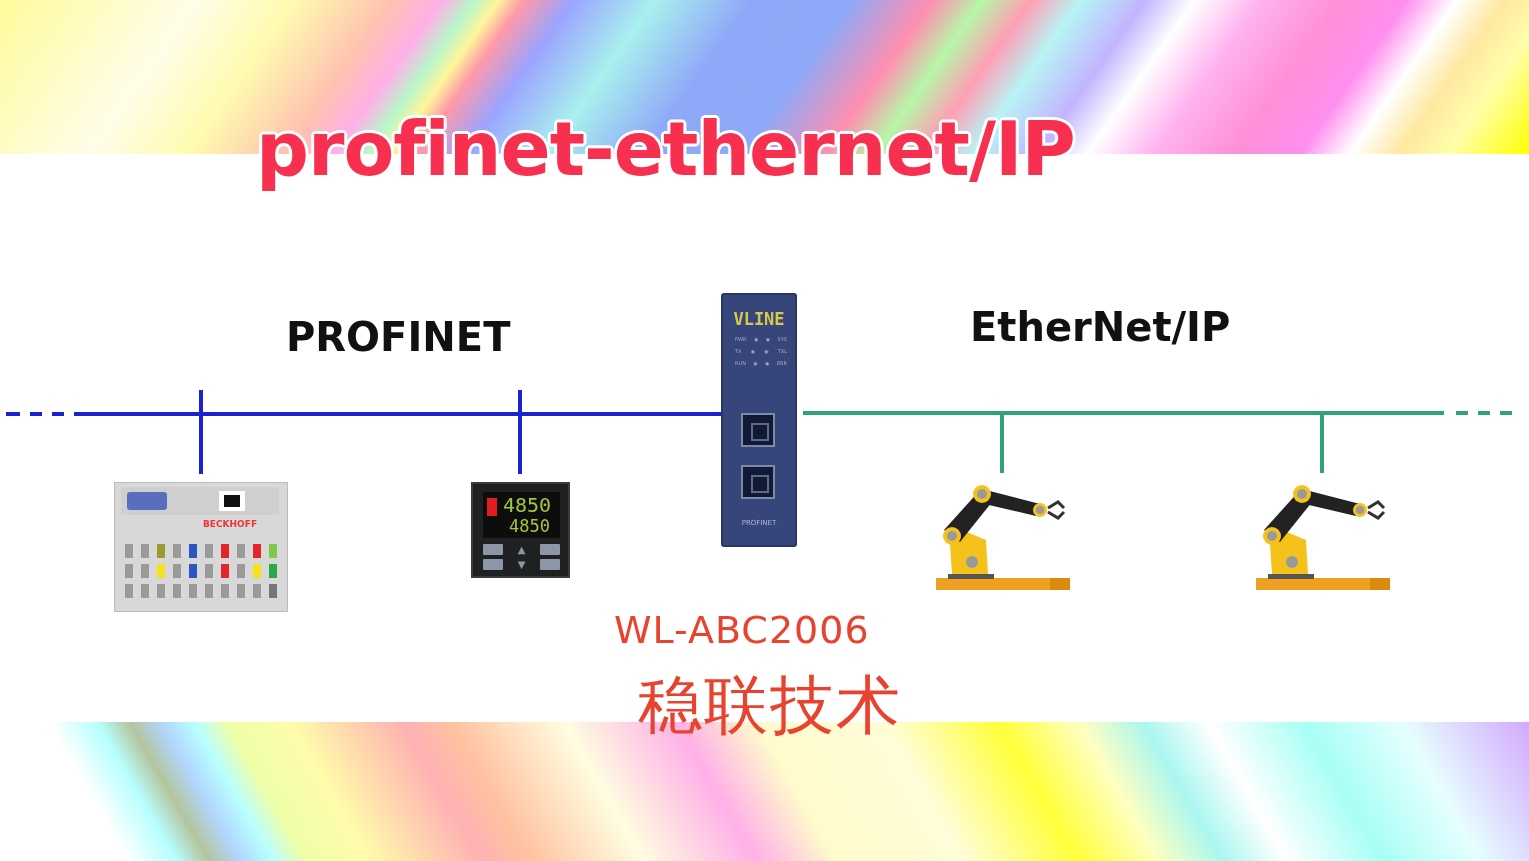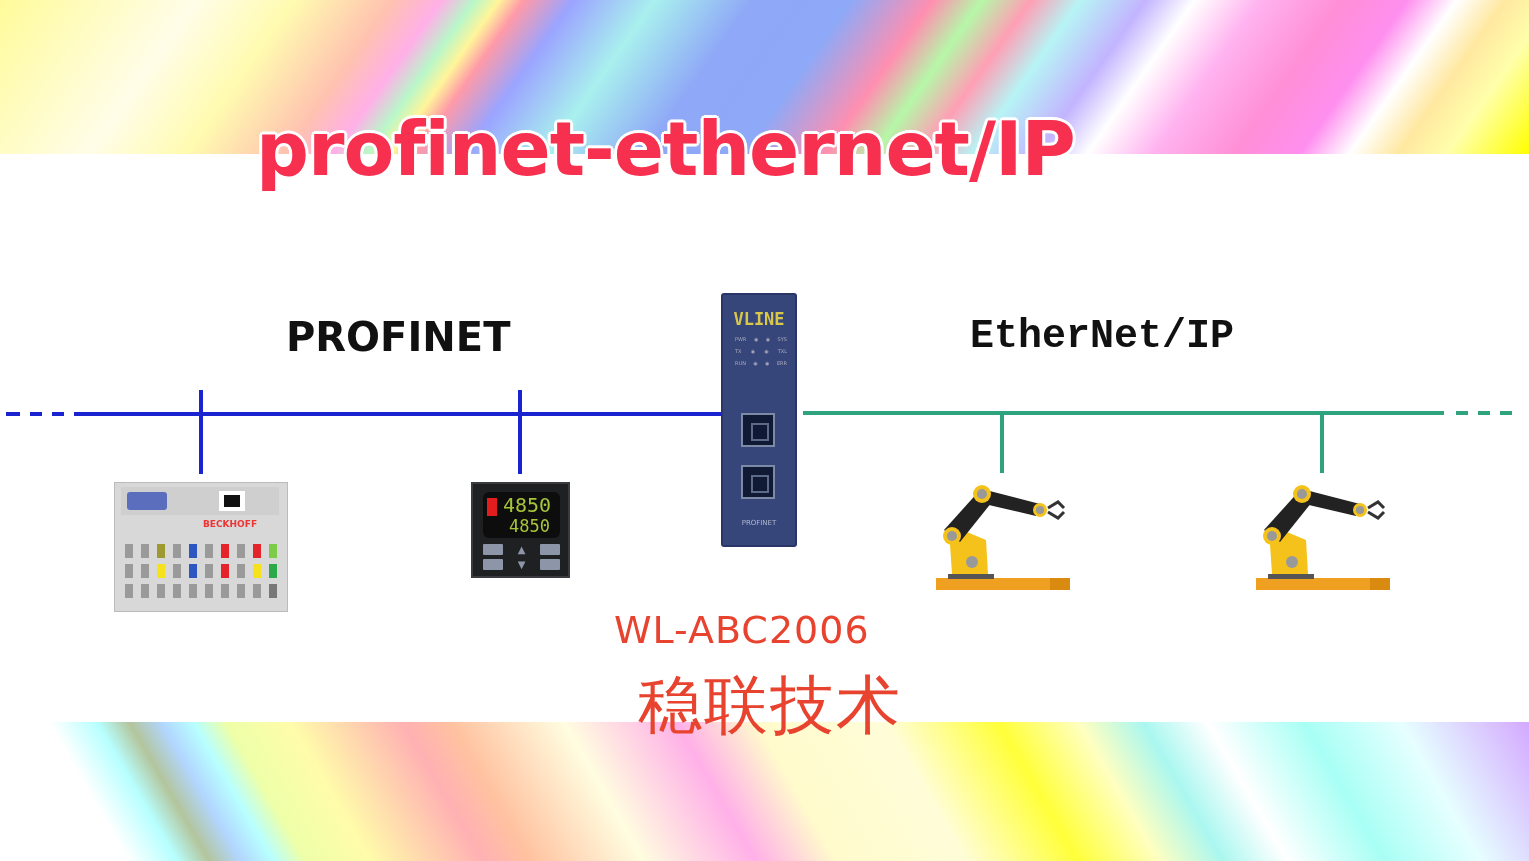--- a/index.html
+++ b/index.html
@@ -46,42 +46,42 @@
   .plc .top { position:absolute; left:6px; top:4px; width:158px; height:28px; background:#cfcfcf; }
   .plc .dsub { position:absolute; left:6px; top:5px; width:40px; height:18px; background:#5b6dbd; border-radius:3px; }
   .plc .rj { position:absolute; right:34px; top:4px; width:26px; height:20px; background:#fff; }
   .plc .rj::after { content:""; position:absolute; left:5px; top:4px; width:16px; height:12px; background:#111; }
   .plc .brand { position:absolute; left:40px; top:36px; font-size:9px; font-weight:bold; color:#e33; font-family:"DejaVu Sans", sans-serif;padding-left:48px; }
   .plc .rows { position:absolute; left:4px; top:58px; width:164px; }
   .plc .row { height:20px; display:flex; gap:8px; align-items:center; padding-left:6px; }
   .plc .blk { width:8px; height:14px; }
 
   .ctrl { position:absolute; left:471px; top:482px; width:99px; height:96px; background:#1f2022; border:2px solid #3a3b3e; box-sizing:border-box; }
-  .ctrl .screen { position:absolute; left:10px; top:8px; width:77px; height:46px; background:#0d0d0d;border-radius:6px; }
+  .ctrl .screen { position:absolute; left:10px; top:8px; width:77px; height:46px; background:#0d0d0d; }
   .ctrl .d1 { position:absolute; left:20px; top:2px; color:#a6c53a; font-family:"DejaVu Sans Mono", monospace; font-size:20px; line-height:22px; }
   .ctrl .d2 { position:absolute; left:26px; top:24px; color:#a6c53a; font-family:"DejaVu Sans Mono", monospace; font-size:17px; line-height:20px; }
   .ctrl .redbar { position:absolute; left:4px; top:6px; width:10px; height:18px; background:#e11d1d; }
   .ctrl .btns { position:absolute; left:10px; top:60px; width:77px; display:grid; grid-template-columns:repeat(3,1fr); row-gap:4px; column-gap:8px; }
   .ctrl .btn { height:11px; background:#8c96a8; border-radius:1px; }
 
   .robot { position:absolute; width:140px; height:120px; }
 
   .caption-model { position:absolute; left:614px; top:608px; font-family:"DejaVu Sans", sans-serif; font-size:38px; color:#e8432f; letter-spacing:1px; }
   .caption-cn { position:absolute; left:638px; top:662px; font-family:"DejaVu Sans", sans-serif; font-size:64px; color:#e8432f; letter-spacing:2px; }
 </style>
 </head>
 <body>
 
 <div class="band band-top"></div>
 <div class="band band-bottom"></div>
 
 <div class="title">profinet-ethernet/IP</div>
 
 <div class="net-label" style="left:286px; top:314px;">PROFINET</div>
-<div class="net-label" style="left:970px; top:314px;font-family:Liberation Mono, monospace;">EtherNet/IP</div>
+<div class="net-label" style="left:970px; top:304px;">EtherNet/IP</div>
 
 <div>
   <div class="line bus-blue" style="left:6px; top:412px; width:14px; height:4px;"></div>
   <div class="line bus-blue" style="left:30px; top:412px; width:12px; height:4px;"></div>
   <div class="line bus-blue" style="left:52px; top:412px; width:12px; height:4px;"></div>
   <div class="line bus-blue" style="left:74px; top:412px; width:648px; height:4px;"></div>
   <div class="line bus-blue" style="left:199px; top:390px; width:4px; height:84px;"></div>
   <div class="line bus-blue" style="left:518px; top:390px; width:4px; height:84px;"></div>
 </div>
 

